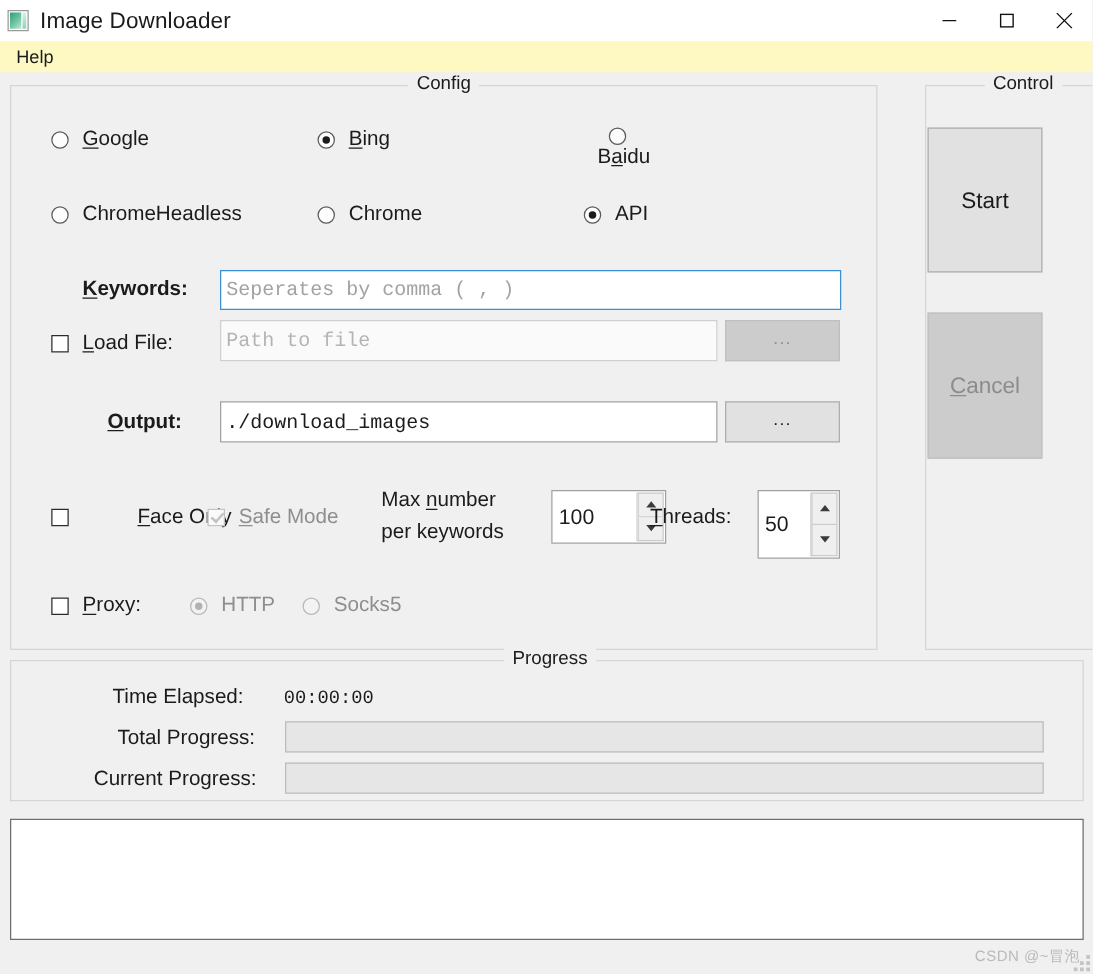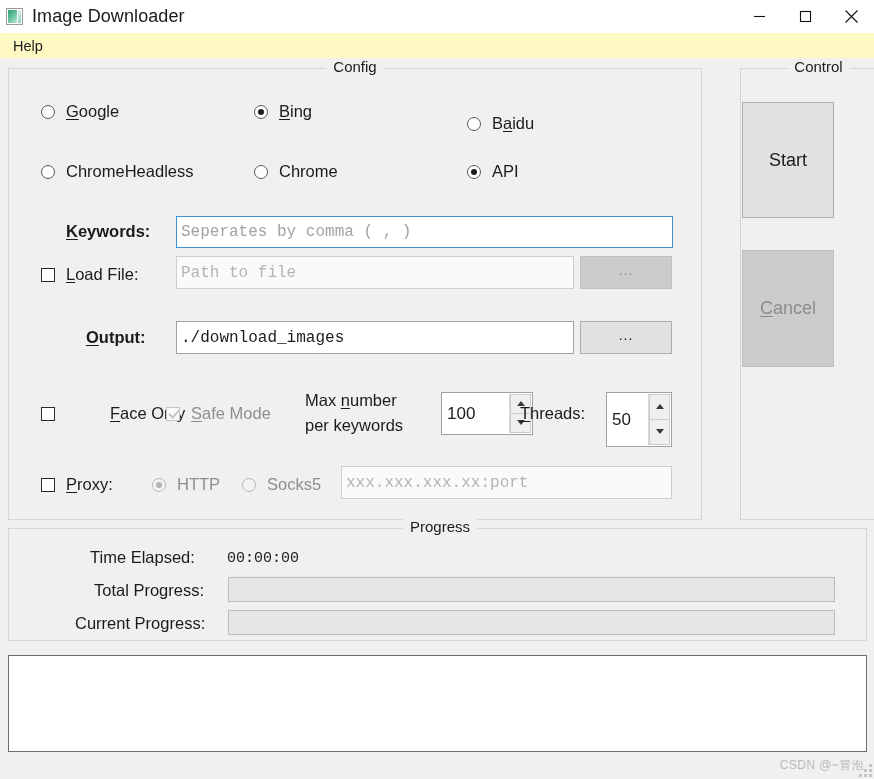--- a/index.html
+++ b/index.html
@@ -362,21 +362,21 @@
   </div>
 
   <div class="radio-row" style="left:41px; top:44px;">
     <span class="radio"></span>
     <span class="radio-label"><u class="acc">G</u>oogle</span>
   </div>
   <div class="radio-row" style="left:254px; top:44px;">
     <span class="radio checked"></span>
     <span class="radio-label"><u class="acc">B</u>ing</span>
   </div>
-  <div class="radio-row" style="left:467px; top:56px;">
+  <div class="radio-row" style="left:467px; top:44px;flex-direction:column;">
     <span class="radio"></span>
     <span class="radio-label">B<u class="acc">a</u>idu</span>
   </div>
 
   <div class="radio-row" style="left:41px; top:104px;">
     <span class="radio"></span>
     <span class="radio-label">ChromeHeadless</span>
   </div>
   <div class="radio-row" style="left:254px; top:104px;">
     <span class="radio"></span>
@@ -452,23 +452,20 @@
     <span class="radio-label"><u class="acc">P</u>roxy:</span>
   </div>
   <div class="radio-row" style="left:152px; top:417px;">
     <span class="radio checked disabled"></span>
     <span class="radio-label disabled">HTTP</span>
   </div>
   <div class="radio-row" style="left:242px; top:417px;">
     <span class="radio disabled"></span>
     <span class="radio-label disabled">Socks5</span>
   </div>
-  <div class="tinput disabled placeholder" style="left:341px; top:408px; width:331px; height:33px;">
-    <span>xxx.xxx.xxx.xx:port</span>
-  </div>
 
   <div class="groupbox" id="control-group">
     <span class="gb-title">Control</span>
   </div>
   <div class="btn big" style="left:742px; top:44px; width:92px; height:116px;">
     <span>Start</span>
   </div>
   <div class="btn big disabled" style="left:742px; top:192px; width:92px; height:117px;">
     <span><u class="acc">C</u>ancel</span>
   </div>

